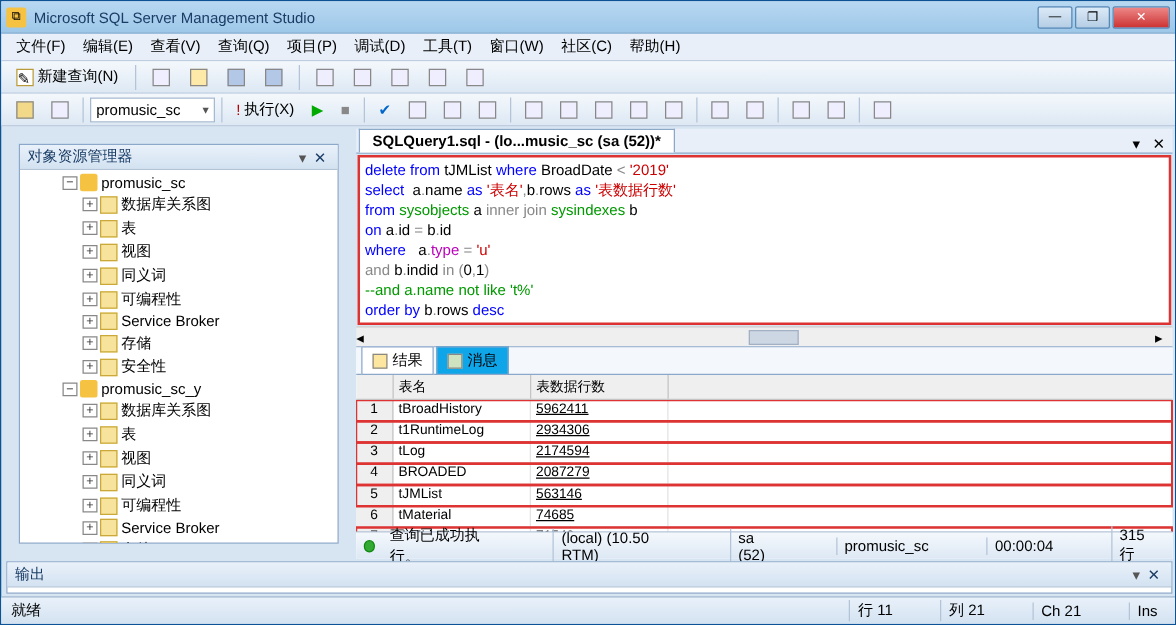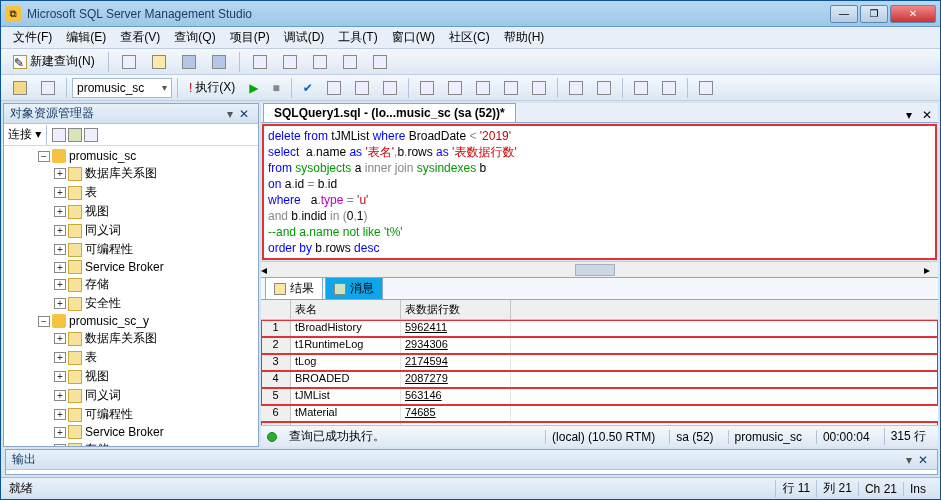--- a/index.html
+++ b/index.html
@@ -17,21 +17,21 @@
 .tb-icn { width: 14px; height: 14px; display: inline-block; }
 .toolbar2 { height: 26px; background: linear-gradient(#f4f8fc,#dde8f4); display: flex; align-items: center; padding: 0 6px; gap: 2px; border-bottom: 1px solid #c0cde0; }
 .combo { height: 20px; border: 1px solid #a5b9d0; background: #fff; padding: 0 18px 0 4px; display: flex; align-items: center; position: relative; min-width: 100px; }
 .combo::after { content: "▾"; position: absolute; right: 4px; font-size: 10px; color: #555; }
 .sep { width: 1px; height: 20px; background: #b4c4d8; margin: 0 3px; }
 .main { flex: 1; display: flex; min-height: 0; }
 .panel { background: #fff; border: 1px solid #8ba7c9; display: flex; flex-direction: column; }
 .panel-hdr { height: 20px; background: linear-gradient(#e9f1fa,#d3e2f1); border-bottom: 1px solid #b4c4d8; display: flex; align-items: center; padding: 0 6px; font-size: 11px; color: #1a3d66; }
 .panel-hdr .sp { flex: 1; }
 .panel-hdr .x { padding: 0 3px; cursor: default; }
-.left { width: 256px; margin: 2px; }
+.left { width: 256px; margin: 14px; }
 .left-tb { height: 22px; border-bottom: 1px solid #cdd9e8; display: flex; align-items: center; padding: 0 4px; gap: 2px; font-size: 11px; }
 .tree { flex: 1; overflow: auto; padding: 2px 0; }
 .tree ul { list-style: none; }
 .tree li { white-space: nowrap; padding: 1px 0; }
 .tree .row { display: flex; align-items: center; }
 .indent { display: inline-block; }
 .tw { width: 12px; display: inline-block; text-align: center; color: #333; font-size: 10px; border:1px solid #888; line-height:9px; height:11px; margin-right:2px; background:#fff;}
 .nicon { width: 14px; height: 14px; margin-right: 3px; display: inline-flex; align-items:center; justify-content:center; font-size:10px;}
 .db-ic { background:#f5c242; border-radius:2px;}
 .fld-ic { background:#f7e39b; border:1px solid #caa93a;}
@@ -59,21 +59,21 @@
 .gh2 { width: 110px; }
 .grid-body { flex: 1; overflow: auto; }
 .grid-row { display: flex; border-bottom: 1px solid #e4e4e4; }
 .gc { border-right: 1px solid #e4e4e4; padding: 1px 4px; font-size: 11px; height: 16px; overflow:hidden;}
 .gc0 { width: 30px; background: #efefef; text-align: center; border-right:1px solid #c4c4c4; }
 .gc1 { width: 110px; }
 .gc2 { width: 110px; text-decoration: underline; }
 .hl-red { outline: 2px solid #d33; outline-offset: -1px; }
 .statusbar-q { height: 22px; background: linear-gradient(#f4f8fc,#dde8f4); border-top: 1px solid #b4c4d8; display: flex; align-items: center; padding: 0 6px; gap: 8px; font-size: 11px; }
 .statusbar-q .sp { flex: 1; }
-.s-cell { border-left: 1px solid #b4c4d8; padding: 0 6px; }
+.s-cell { border-left: 1px solid #b4c4d8; padding: 0 6px; margin-left: 32px; }
 .output-pane { height: 26px; margin: 0 2px 2px 4px; }
 .bottom-status { height: 22px; background: linear-gradient(#e9f1fa,#d3e2f1); border-top: 1px solid #a5b9d0; display: flex; align-items: center; padding: 0 8px; font-size: 11px; }
 .bottom-status .sp { flex: 1; }
 .green-dot{width:10px;height:10px;background:#3a3;border-radius:50%;display:inline-block;margin-right:4px;border:1px solid #181;}
 .pin-icn{color:#555;}
 .sm-ic{width:14px;height:14px;display:inline-block;border:1px solid #888;background:#eef;}
 </style>
 </head>
 <body>
 
@@ -209,27 +209,20 @@
 
 <div class="main">
 
   <div class="panel left">
     <div class="panel-hdr">
       <span>对象资源管理器</span>
       <span class="sp"></span>
       <span class="x pin-icn">▾</span>
       <span class="x">✕</span>
     </div>
-    <div class="left-tb">
-      <span>连接 ▾</span>
-      <span class="sep"></span>
-      <span class="sm-ic"></span>
-      <span class="sm-ic" style="background:#d8e5b8;"></span>
-      <span class="sm-ic"></span>
-    </div>
     <div class="tree" id="tree">
         <ul>
           <li>
             <div class="row">
               <span class="indent" style="width: 34px;"></span>
               <span class="tw">−</span>
               <span class="nicon db-ic"></span>
               <span>promusic_sc</span>
             </div>
           </li>

